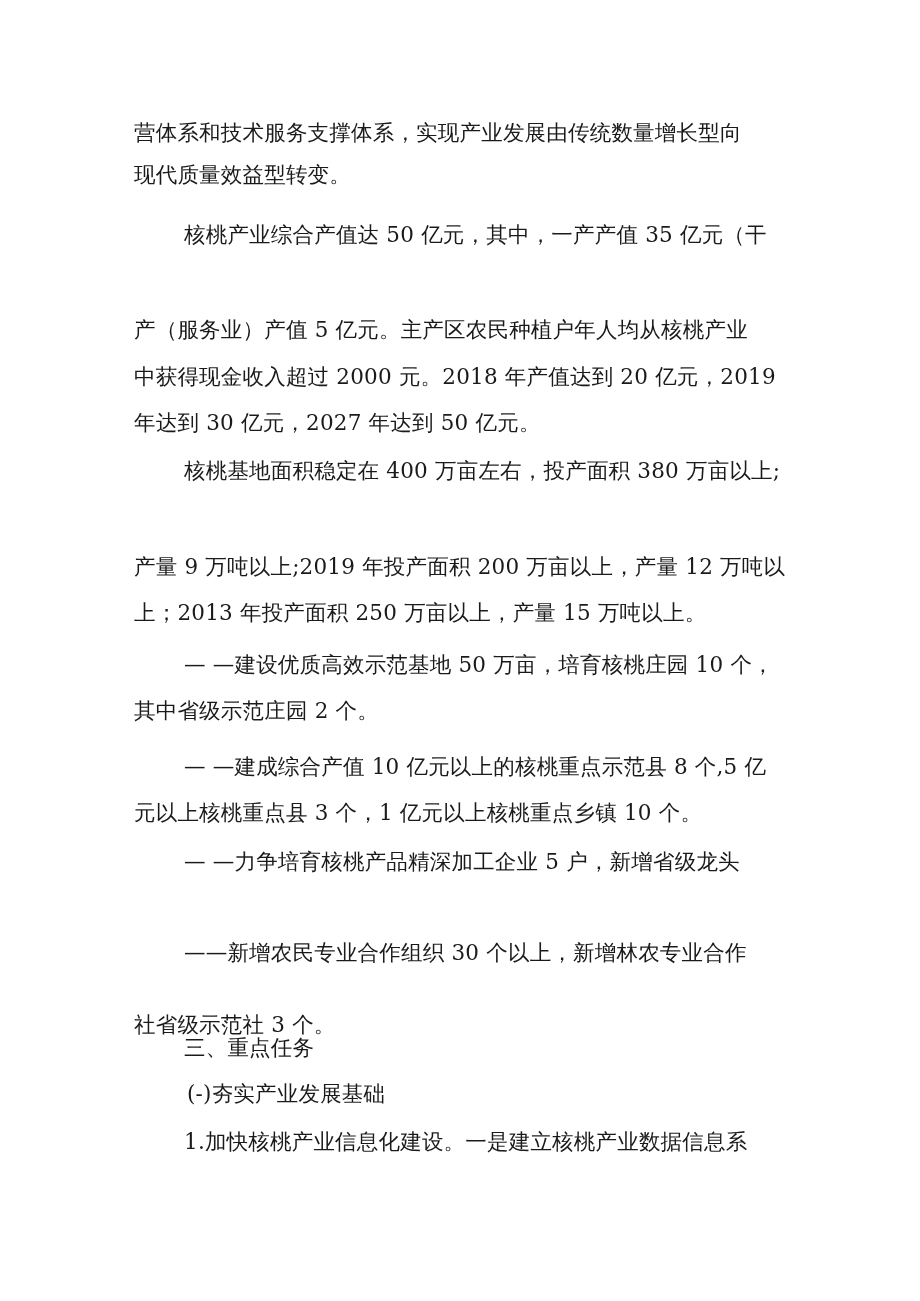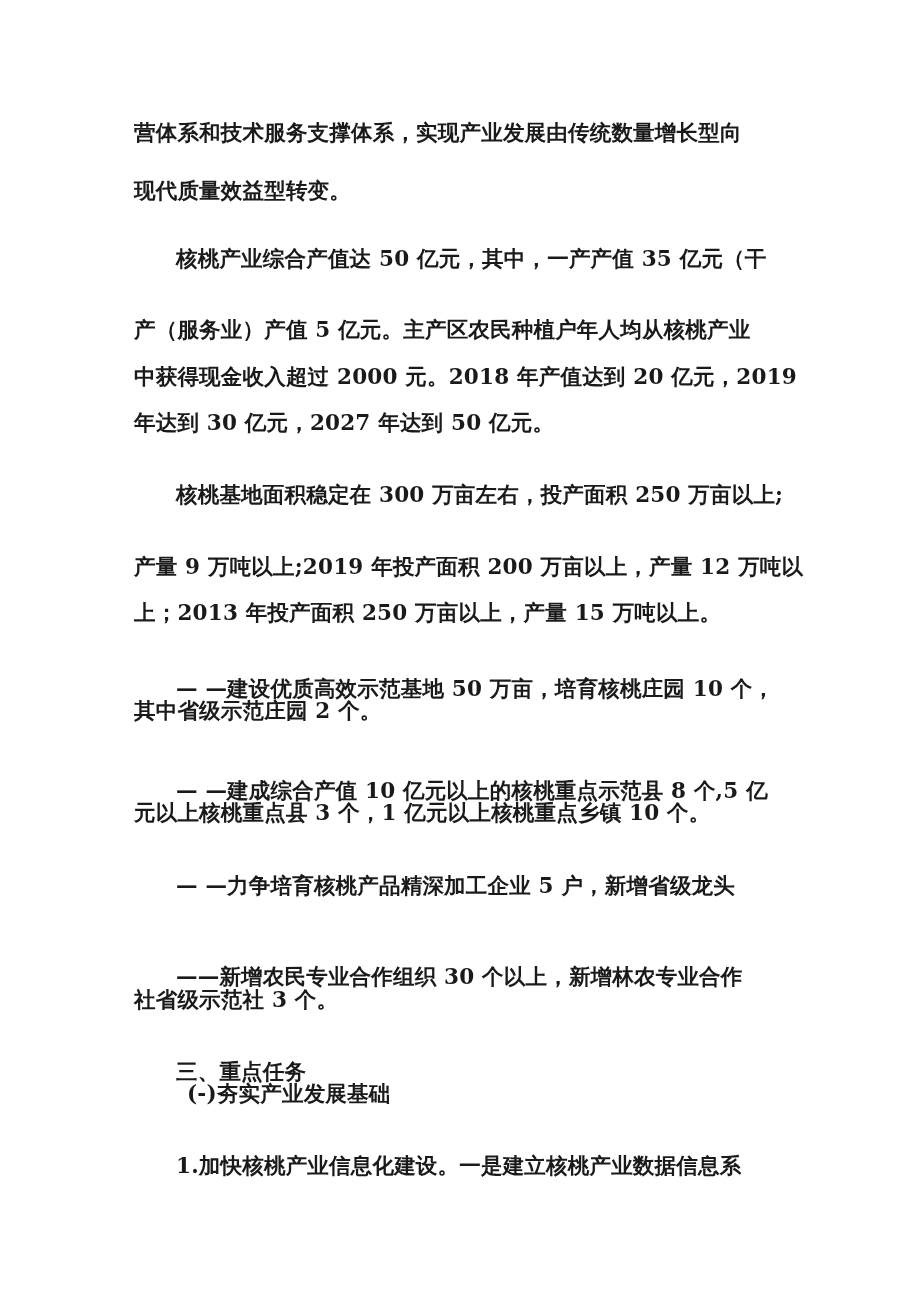--- a/index.html
+++ b/index.html
@@ -14,57 +14,56 @@
       overflow: hidden;
       font-family: "DejaVu Serif", "Liberation Serif", serif;
       color: #1a1a1a;
     }
     .page {
       position: absolute;
       left: 0; top: 0;
       width: 920px;
       height: 1301px;
       background: #ffffff;
-      font-weight: bold;
     }
     .line {
       position: absolute;
       left: 134px;
       width: 660px;
       font-size: 21.5px;
       line-height: 30px;
       white-space: nowrap;
       letter-spacing: 0.2px;
     }
-    .indent { left: 176px; margin-top: 24px; }
+    .indent { left: 184px; }
     .indent2 { left: 187px; }
   </style>
 </head>
 <body>
 
 <div class="page">
   <div class="line" style="top:118px">营体系和技术服务支撑体系，实现产业发展由传统数量增长型向</div>
-  <div class="line" style="top:176px">现代质量效益型转变。</div>
+  <div class="line" style="top:160px">现代质量效益型转变。</div>
 
   <div class="line indent" style="top:220px">核桃产业综合产值达 50 亿元，其中，一产产值 35 亿元（干</div>
   <div class="line" style="top:315px">产（服务业）产值 5 亿元。主产区农民种植户年人均从核桃产业</div>
   <div class="line" style="top:362px">中获得现金收入超过 2000 元。2018 年产值达到 20 亿元，2019</div>
   <div class="line" style="top:408px">年达到 30 亿元，2027 年达到 50 亿元。</div>
 
-  <div class="line indent" style="top:456px">核桃基地面积稳定在 300 万亩左右，投产面积 250 万亩以上;</div>
+  <div class="line indent" style="top:456px">核桃基地面积稳定在 400 万亩左右，投产面积 380 万亩以上;</div>
   <div class="line" style="top:552px">产量 9 万吨以上;2019 年投产面积 200 万亩以上，产量 12 万吨以</div>
   <div class="line" style="top:598px">上；2013 年投产面积 250 万亩以上，产量 15 万吨以上。</div>
 
   <div class="line indent" style="top:650px">—  —建设优质高效示范基地 50 万亩，培育核桃庄园 10 个，</div>
   <div class="line" style="top:696px">其中省级示范庄园 2 个。</div>
 
   <div class="line indent" style="top:752px">—  —建成综合产值 10 亿元以上的核桃重点示范县 8 个,5 亿</div>
   <div class="line" style="top:798px">元以上核桃重点县 3 个，1 亿元以上核桃重点乡镇 10 个。</div>
 
   <div class="line indent" style="top:847px">—  —力争培育核桃产品精深加工企业 5 户，新增省级龙头</div>
 
   <div class="line indent" style="top:938px">——新增农民专业合作组织 30 个以上，新增林农专业合作</div>
-  <div class="line" style="top:985px">社省级示范社 3 个。</div>
+  <div class="line" style="top:1010px">社省级示范社 3 个。</div>
 
   <div class="line indent2" style="top:1079px">(-)夯实产业发展基础</div>
   <div class="line indent" style="top:1033px">三、重点任务</div>
   <div class="line indent" style="top:1127px">1.加快核桃产业信息化建设。一是建立核桃产业数据信息系</div>
 </div>
 
 </body></html>

